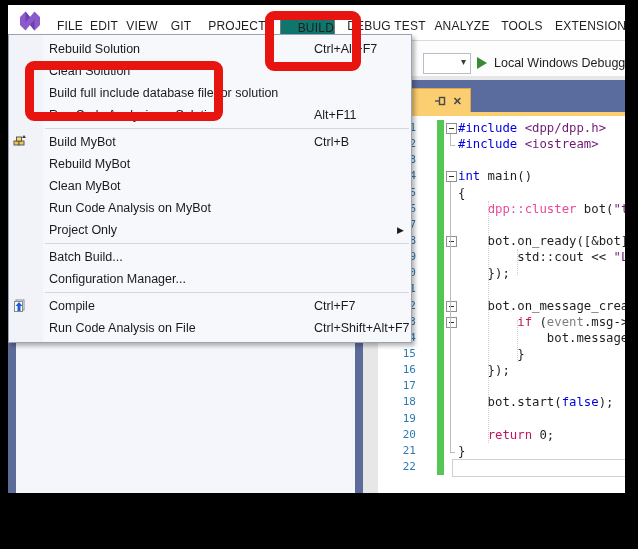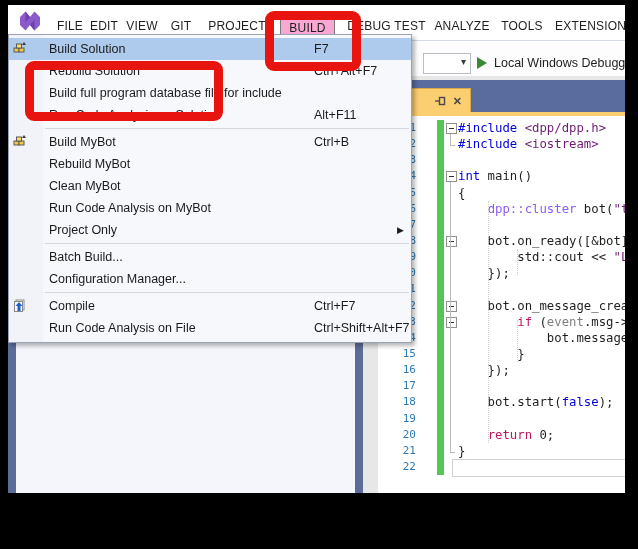--- a/index.html
+++ b/index.html
@@ -6,22 +6,22 @@
   #root{position:relative;width:638px;height:493px;background:#000;overflow:hidden;
         font-family:"Liberation Sans",sans-serif;-webkit-font-smoothing:antialiased;}
   #window{position:absolute;left:8px;top:5px;width:617px;height:527px;background:#fff;overflow:hidden;}
 
   
   #menubar{position:absolute;left:0;top:0;width:617px;height:35px;background:#ffffff;
            border-bottom:1px solid #d6dae6;z-index:10;}
   .vs-logo{position:absolute;left:9px;top:3px;width:26px;height:26px;}
   .menubar-item{position:absolute;top:10px;height:22px;line-height:22px;text-align:center;
                 font-size:12px;color:#1e1e1e;letter-spacing:.2px;cursor:default;}
-  .menubar-item.active{top:12px;height:23px;line-height:21px;background:#f9a8d4;
-                border:1px solid #7a7a7a;border-bottom:none;z-index:3;}
+  .menubar-item.active{top:12px;height:23px;line-height:21px;background:#0f766e;
+                border:1px solid #7a7a7a;border-bottom:none;z-index:3;text-align:right;}
 
   
   #toolbar{position:absolute;left:0;top:36px;width:617px;height:35px;background:#fdfdfd;z-index:1;}
   #config-combo{position:absolute;left:415px;top:12px;width:46px;height:19px;background:#fff;
                 border:1px solid #b9bdc9;}
   #combo-arrow{position:absolute;right:4px;top:2px;font-size:10px;color:#3b3b3b;}
   #run-button{position:absolute;left:469px;top:11px;height:21px;display:flex;align-items:center;}
   #play-icon{width:0;height:0;border-top:6px solid transparent;border-bottom:6px solid transparent;
              border-left:10px solid #388a34;margin-right:7px;}
   #run-label{font-size:12.5px;color:#1e1e1e;white-space:nowrap;}
@@ -47,21 +47,21 @@
       font-size:11px;color:#2e7bb4;}
   #green-bar{position:absolute;left:74px;top:4px;width:7px;background:#53c653;}
   #fold-margin{position:absolute;left:82px;top:4px;width:13px;height:100%;}
   .fold-box{position:absolute;left:1px;width:9px;height:9px;background:#fff;border:1px solid #919191;}
   .fold-box:before{content:"";position:absolute;left:2px;top:4px;width:5px;height:1px;background:#2f2f2f;}
   .fold-line{position:absolute;left:5px;width:1px;background:#bcbcbc;}
   .fold-foot{position:absolute;left:5px;width:5px;height:1px;background:#bcbcbc;}
   #code-area{position:absolute;left:95px;top:4px;width:400px;}
   .code-line{height:16.15px;line-height:16.15px;white-space:pre;
              font-family:"DejaVu Sans Mono",monospace;font-size:12.3px;color:#1e1e1e;}
-  .tk-kw{color:#0000e0}.tk-str{color:#701a75}.tk-ty{color:#8b5cf6}
+  .tk-kw{color:#0000e0}.tk-str{color:#701a75}.tk-ty{color:#ec4899}
   .tk-ctrl{color:#be185d}.tk-par{color:#7f7f7f}.tk-pl{color:#1e1e1e}
   .indent-guide{position:absolute;width:1px;border-left:1px dotted #cfcfcf;}
   #current-line-box{position:absolute;left:89px;top:343px;width:300px;height:16px;
                     border:1px solid #d0d0d0;background:#fff;}
 
   
   #build-menu{position:absolute;left:0;top:29px;width:402px;background:#f7f8fc;
               border:1px solid #9aa2b6;box-shadow:3px 3px 4px rgba(0,0,0,.28);
               z-index:20;padding:3px 0;}
   #build-menu .icon-col{position:absolute;left:0;top:0;width:34px;height:100%;background:#f1f3f9;}
@@ -199,36 +199,29 @@
           </div>
       <div class="indent-guide" style="left: 125px; top: 84.75px; height: 242.25px;"></div>
           <div class="indent-guide" style="left: 154px; top: 133.2px; height: 25.84px;"></div>
           <div class="indent-guide" style="left: 154px; top: 204.26px; height: 41.99px;"></div>
         </div>
     </div>
 
     <div id="build-menu">
       <div class="icon-col"></div>
       <div id="build-menu-items">
-          <div class="menu-item selected">
-            <span class="mi-icon"><svg width="15" height="15" viewBox="0 0 15 15">
-                <rect x="2" y="7" width="5" height="4" fill="#f2c744" stroke="#5a5a5a"></rect>
-                <rect x="7" y="7" width="5" height="4" fill="#f2c744" stroke="#5a5a5a"></rect>
-                <rect x="4.5" y="3" width="5" height="4" fill="#fddb6d" stroke="#5a5a5a"></rect>
-                <path d="M12 1 l2 3 h-4 Z" fill="#3b3b3b"></path>
-              </svg></span>
-            <span class="mi-label">Build Solution</span>
-            <span class="mi-shortcut">F7</span>
-          </div>
           <div class="menu-item">
             <span class="mi-label">Rebuild Solution</span>
             <span class="mi-shortcut">Ctrl+Alt+F7</span>
           </div>
           <div class="menu-item">
-            <span class="mi-label">Build full program database file for include</span>
+            <span class="mi-label">Clean Solution</span>
+          </div>
+          <div class="menu-item">
+            <span class="mi-label">Build full include database file for solution</span>
           </div>
           <div class="menu-item">
             <span class="mi-label">Run Code Analysis on Solution</span>
             <span class="mi-shortcut">Alt+F11</span>
           </div>
           <div class="menu-sep"></div>
           <div class="menu-item">
             <span class="mi-icon"><svg width="15" height="15" viewBox="0 0 15 15">
                 <rect x="2" y="7" width="5" height="4" fill="#f2c744" stroke="#5a5a5a"></rect>
                 <rect x="7" y="7" width="5" height="4" fill="#f2c744" stroke="#5a5a5a"></rect>

